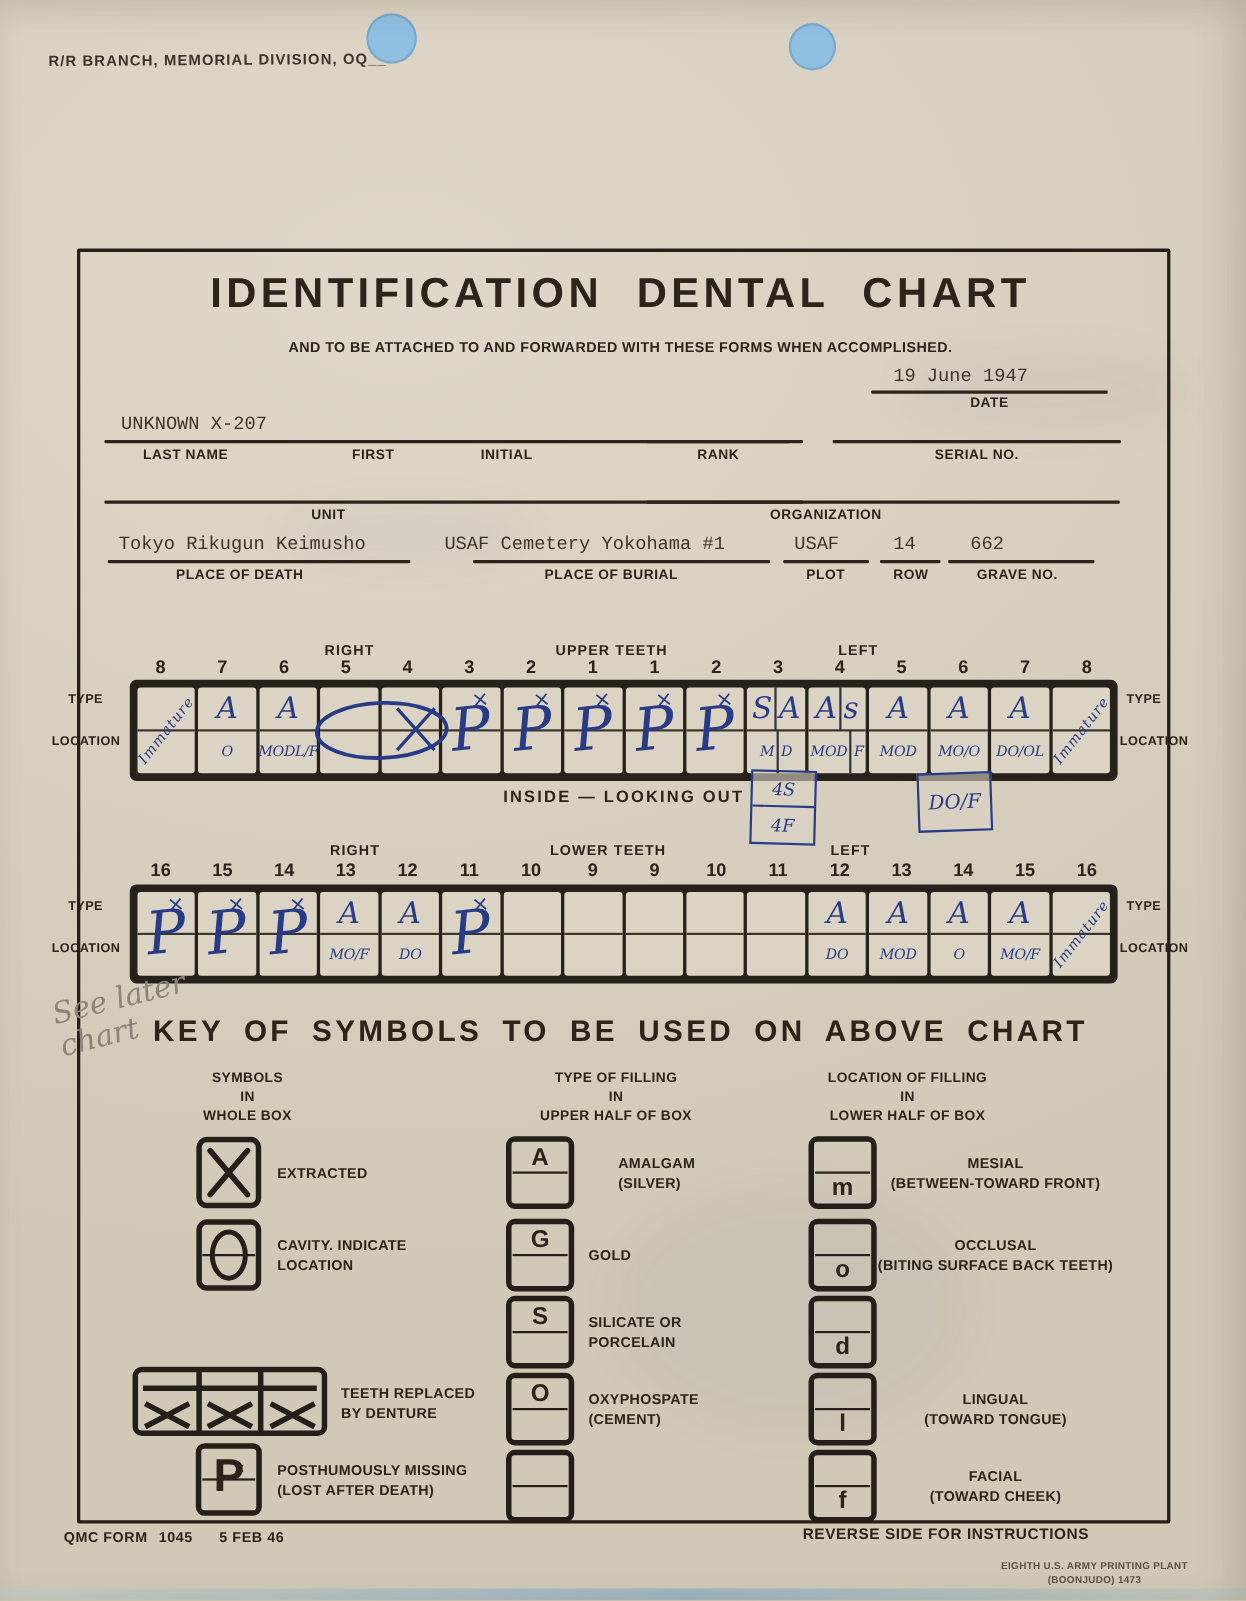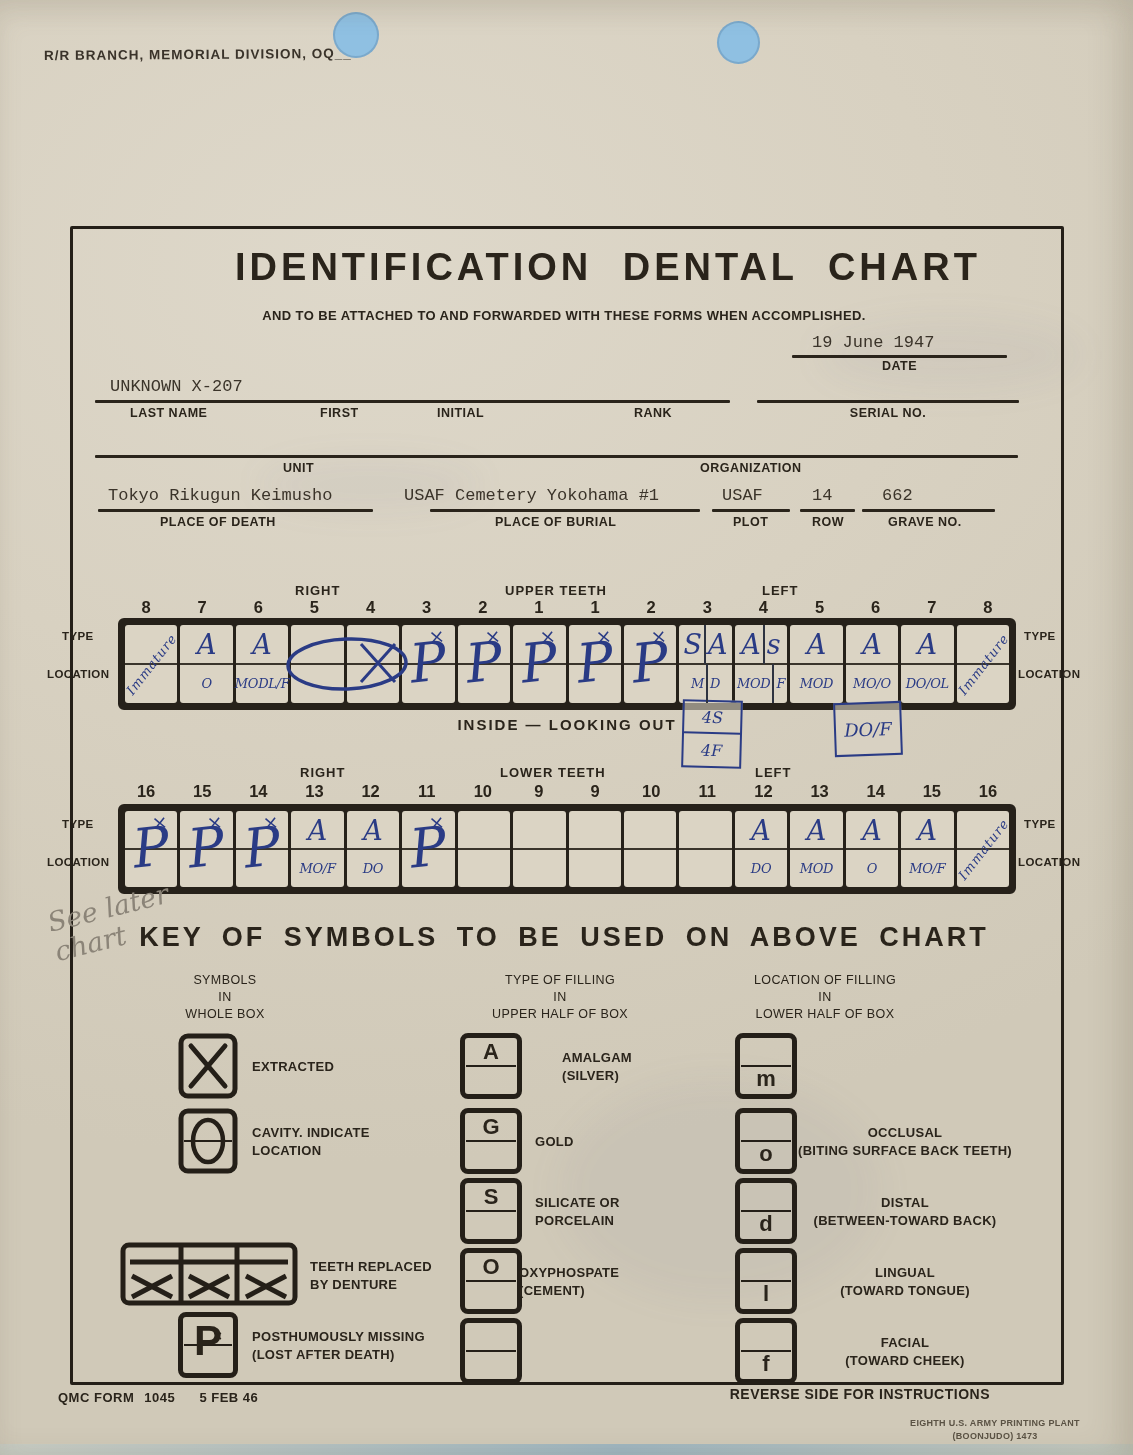--- a/index.html
+++ b/index.html
@@ -10,21 +10,21 @@
     box-shadow:inset -18px 0 30px rgba(80,70,50,.12), inset 0 14px 24px rgba(120,110,90,.10);}
   .abs{position:absolute;}
   .printed{font-weight:bold;color:#2a241b;}
   .typed{font-family:"Liberation Mono","DejaVu Sans Mono",monospace;color:#3b342a;font-size:17px;}
   .rule{position:absolute;background:#2a241b;height:2.5px;border-radius:1px;}
   .center{text-align:center;}
   .prelines{white-space:pre-line;}
   .smudge{position:absolute;border-radius:50%;filter:blur(16px);background:rgba(95,95,130,.06);}
   .hole{position:absolute;border-radius:50%;background:#8fc0e2;box-shadow:inset 0 0 0 2px rgba(60,100,140,.25);}
   .form-border{position:absolute;left:70px;top:226px;width:988px;height:1153px;border:3px solid #241f18;border-radius:2px;}
-  .title{font-size:38px;font-weight:800;letter-spacing:4px;word-spacing:16px;margin-left:44px;}
+  .title{font-size:38px;font-weight:800;letter-spacing:4px;word-spacing:16px;}
   .subtitle{font-size:13px;font-weight:bold;letter-spacing:.4px;}
   .small-label{font-size:12.5px;font-weight:bold;letter-spacing:.5px;}
   .side-label{position:absolute;font-weight:bold;font-size:13px;letter-spacing:1px;}
   .tl-label{position:absolute;font-weight:bold;font-size:11.5px;letter-spacing:.4px;}
   .tooth-numbers{position:absolute;left:118px;width:898px;display:flex;}
   .tooth-numbers span{flex:1;text-align:center;font-weight:bold;font-size:16.5px;}
   .teeth-strip{position:absolute;left:118px;width:898px;display:flex;gap:3px;padding:3px;
     background:#26211a;border:4px solid #26211a;border-radius:6px;box-sizing:border-box;}
   .tooth-cell{position:relative;flex:1;background:#dbd4c4;border-radius:3px;}
   .tooth-cell::after{content:"";position:absolute;left:0;right:0;top:50%;height:2px;margin-top:-1px;background:#3a352c;}
@@ -39,21 +39,21 @@
   .pm-x{position:absolute;top:1px;right:7px;font-size:19px;font-style:normal;font-family:"DejaVu Sans",sans-serif;}
   .mark-immature{position:absolute;inset:0;z-index:3;display:flex;align-items:center;justify-content:center;
     font-family:"DejaVu Serif",serif;font-style:italic;color:#2a3b85;font-size:13px;letter-spacing:1px;
     transform:rotate(-52deg);white-space:nowrap;}
   .ann-box{position:absolute;border:2.5px solid #2a3b85;background:rgba(219,212,196,.6);
     font-family:"DejaVu Serif",serif;font-style:italic;color:#2a3b85;}
   .ann-half{height:50%;display:flex;align-items:center;justify-content:center;font-size:16px;}
   .ann-half.first{border-bottom:2.5px solid #2a3b85;box-sizing:border-box;}
   .pencil{font-family:"DejaVu Serif",serif;font-style:italic;color:#8b8478;}
   .key-title{font-size:27px;font-weight:800;letter-spacing:3px;word-spacing:8px;}
-  .col-header{font-size:12.5px;font-weight:normal;letter-spacing:.4px;line-height:1.35;}
+  .col-header{font-size:12.5px;font-weight:bold;letter-spacing:.4px;line-height:1.35;}
   .key-col{position:absolute;}
   .key-item{position:absolute;left:0;right:0;height:68px;}
   .kglyph{position:absolute;top:0;}
   .key-label{position:absolute;top:50%;transform:translateY(-50%);font-size:13px;font-weight:bold;
     letter-spacing:.3px;line-height:1.4;white-space:pre-line;}
   .key-box{width:60px;height:66px;border:5px solid #241f18;border-radius:8px;position:relative;box-sizing:border-box;}
   .key-box .mid{position:absolute;left:1px;right:1px;top:50%;height:2px;margin-top:-1px;background:#241f18;}
   .key-letter{position:absolute;left:0;right:0;text-align:center;font-weight:bold;font-size:22px;}
   .key-letter.lt{top:1px;} .key-letter.lb{bottom:2px;}
   .pm-print{position:absolute;left:0;right:0;top:3px;text-align:center;font-weight:800;font-size:42px;line-height:1;}
@@ -399,51 +399,51 @@
           <span class="key-letter lt">S</span>
         </div>
         <div class="key-label" style="left: 85px;">SILICATE OR
 PORCELAIN</div>
       </div>
       <div class="key-item" style="top: 218px;">
         <div class="key-box kglyph" style="left: 10px; width: 62px;">
           <div class="mid"></div>
           <span class="key-letter lt">O</span>
         </div>
-        <div class="key-label" style="left: 69px;">OXYPHOSPATE
+        <div class="key-label" style="left: 85px;">OXYPHOSPATE
 (CEMENT)</div>
       </div>
       <div class="key-item" style="top: 288px;">
         <div class="key-box kglyph" style="left: 10px; width: 62px;">
           <div class="mid"></div>
         </div>
       </div>
     </div>
   <div class="key-col" style="left:725px;top:1030px;width:330px;height:360px;">
       <div class="key-item" style="top: 3px;">
         <div class="key-box kglyph" style="left: 10px; width: 62px;">
           <div class="mid"></div>
           <span class="key-letter lb">m</span>
         </div>
+        <div class="key-label" style="left: 40px; width: 280px; text-align: center;">MESIAL
+(BETWEEN-TOWARD FRONT)</div>
       </div>
       <div class="key-item" style="top: 78px;">
         <div class="key-box kglyph" style="left: 10px; width: 62px;">
           <div class="mid"></div>
           <span class="key-letter lb">o</span>
         </div>
         <div class="key-label" style="left: 40px; width: 280px; text-align: center;">OCCLUSAL
 (BITING SURFACE BACK TEETH)</div>
       </div>
       <div class="key-item" style="top: 148px;">
         <div class="key-box kglyph" style="left: 10px; width: 62px;">
           <div class="mid"></div>
           <span class="key-letter lb">d</span>
         </div>
-        <div class="key-label" style="left: 40px; width: 280px; text-align: center;">DISTAL
-(BETWEEN-TOWARD BACK)</div>
       </div>
       <div class="key-item" style="top: 218px;">
         <div class="key-box kglyph" style="left: 10px; width: 62px;">
           <div class="mid"></div>
           <span class="key-letter lb">l</span>
         </div>
         <div class="key-label" style="left: 40px; width: 280px; text-align: center;">LINGUAL
 (TOWARD TONGUE)</div>
       </div>
       <div class="key-item" style="top: 288px;">

